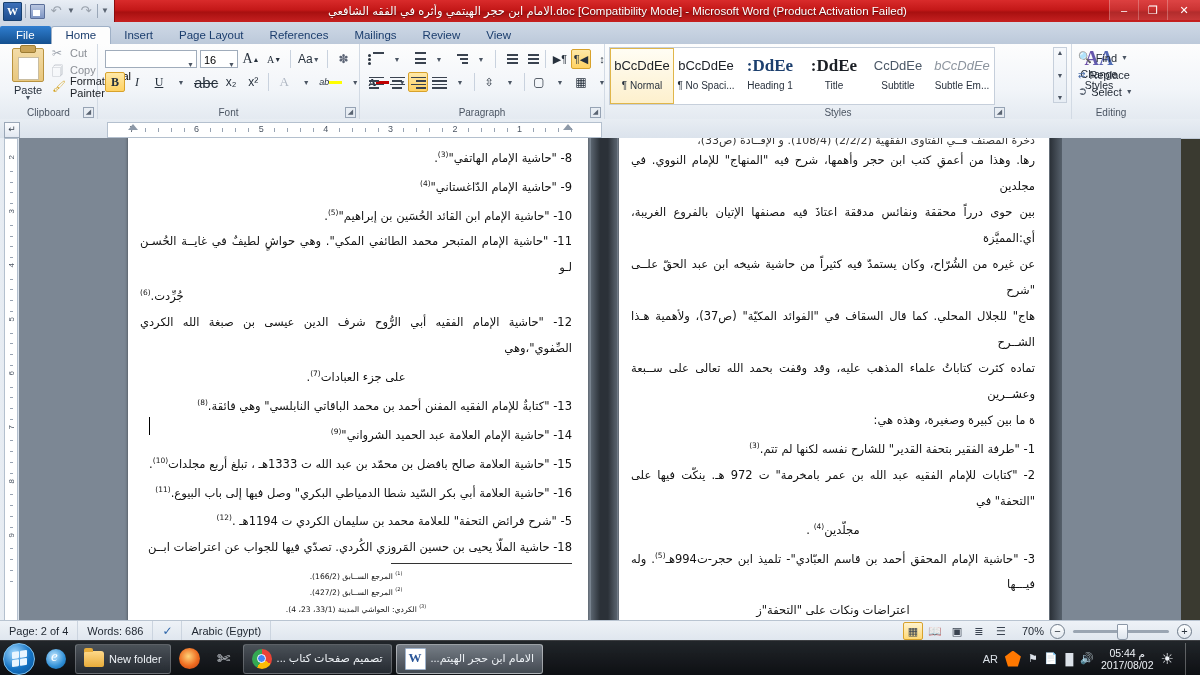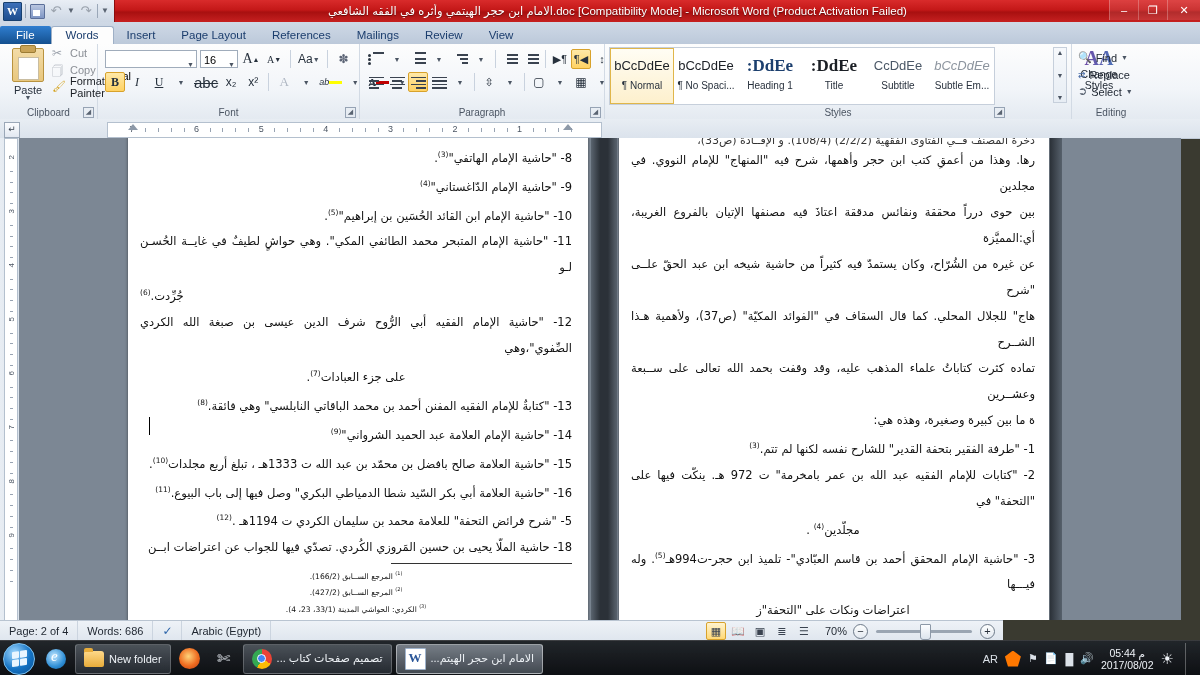--- a/index.html
+++ b/index.html
@@ -191,21 +191,21 @@
   .num-item{font-size:11.5px;line-height:26px;}
   .fn{font-size:7.6px;line-height:12.6px;direction:rtl;text-align:center;color:#111;
     font-family:"DejaVu Sans",sans-serif;}
   .fnrule{height:1px;background:#333;margin:3px 0 3px auto;}
   sup{font-size:65%;}
 
   
   .caret{position:absolute;width:1px;background:#000;}
 
   
-  .status{position:absolute;left:0;top:620px;width:1003px;height:20px;
+  .status{position:absolute;left:0;top:620px;width:1200px;height:20px;
     background:linear-gradient(to bottom,#eef2f7,#dfe6ee);border-top:1px solid #b9c4d1;
     display:flex;align-items:center;font-size:11px;color:#1f2630;}
   .st-item{padding:0 9px;height:20px;line-height:20px;border-right:1px solid #cbd4df;white-space:nowrap;}
   .st-spacer{flex:1;}
   .viewbtn{width:18px;height:16px;margin:0 1px;border:1px solid transparent;border-radius:2px;
     display:inline-flex;align-items:center;justify-content:center;font-size:11px;color:#3a4350;}
   .viewbtn.on{background:linear-gradient(to bottom,#fff3cf,#ffd977);border-color:#d8a22c;}
   .zoomtrack{width:96px;height:3px;background:#9aa5b2;border-radius:2px;position:relative;margin:0 8px;}
   .zoomthumb{position:absolute;left:44px;top:-6px;width:9px;height:14px;
     background:linear-gradient(to bottom,#fcfdff,#dde5ee);border:1px solid #8c98a7;border-radius:1px 1px 3px 3px;}
@@ -279,21 +279,21 @@
     <div class="title-text">الامام ابن حجر الهيتمي وأثره في الفقه الشافعي.doc [Compatibility Mode]  -  Microsoft Word (Product Activation Failed)</div>
     <div class="wbtns">
       <div class="wbtn">–</div>
       <div class="wbtn">❐</div>
       <div class="wbtn close">✕</div>
     </div>
   </div>
 
   <div class="tabstrip">
     <div class="tab file">File</div>
-    <div class="tab active">Words</div>
+    <div class="tab active">Home</div>
     <div class="tab">Insert</div>
     <div class="tab">Page Layout</div>
     <div class="tab">References</div>
     <div class="tab">Mailings</div>
     <div class="tab">Review</div>
     <div class="tab">View</div>
   </div>
 
   <div class="ribbon">
 

